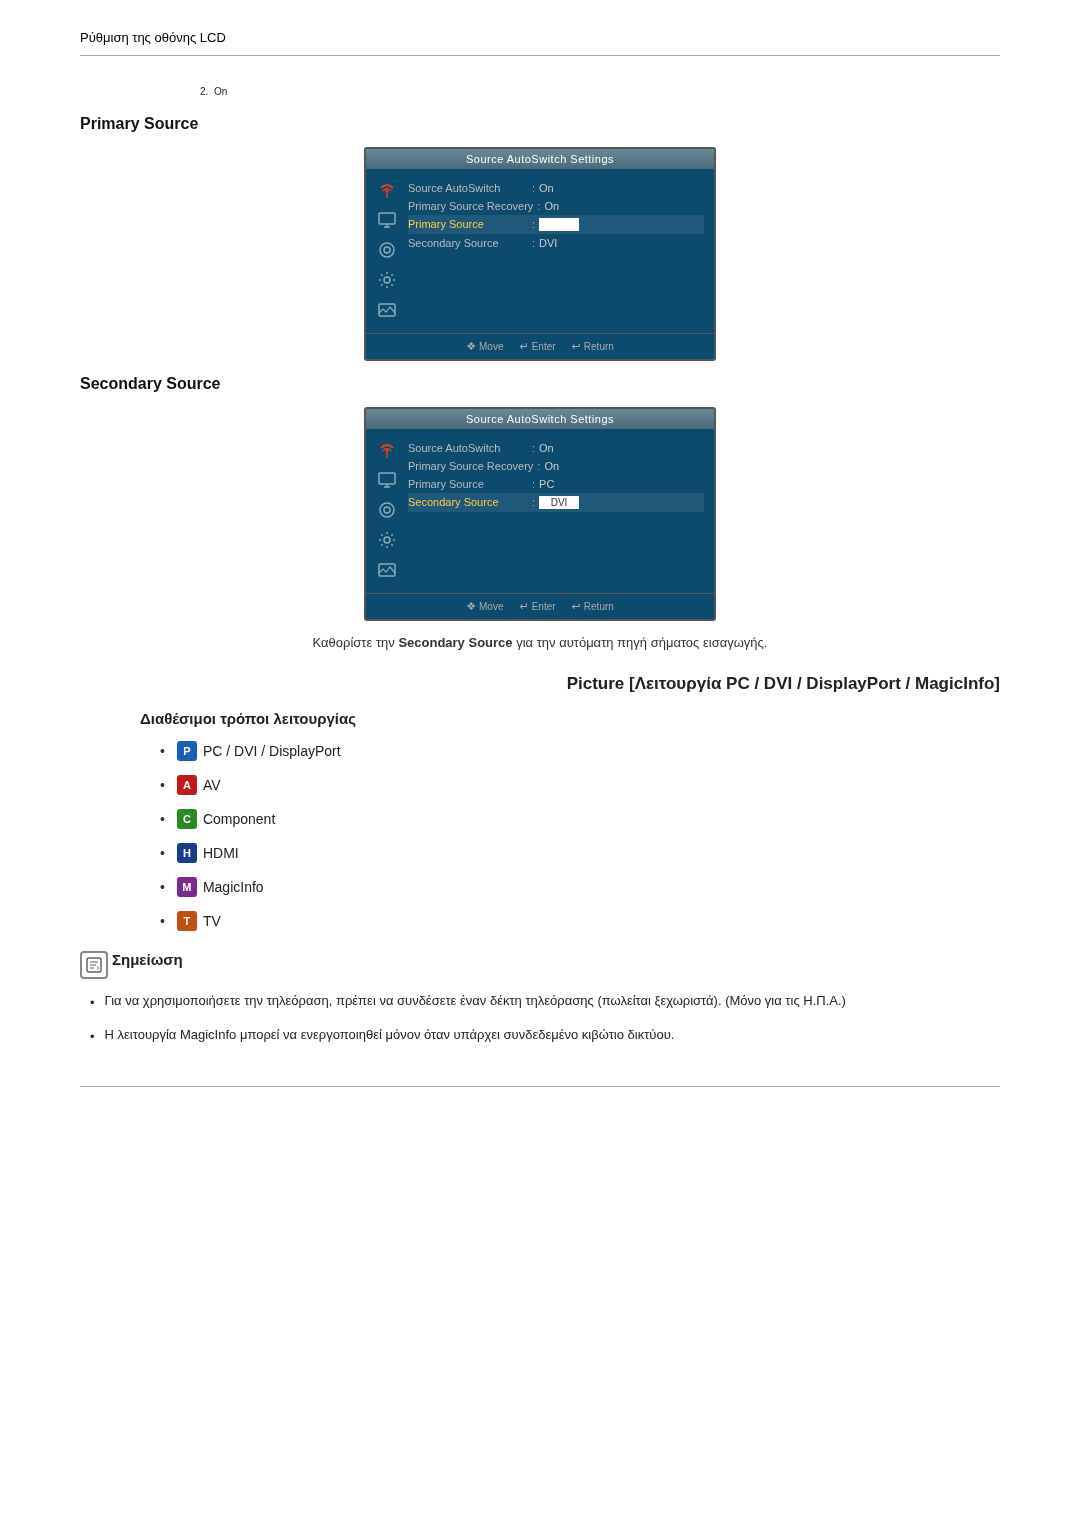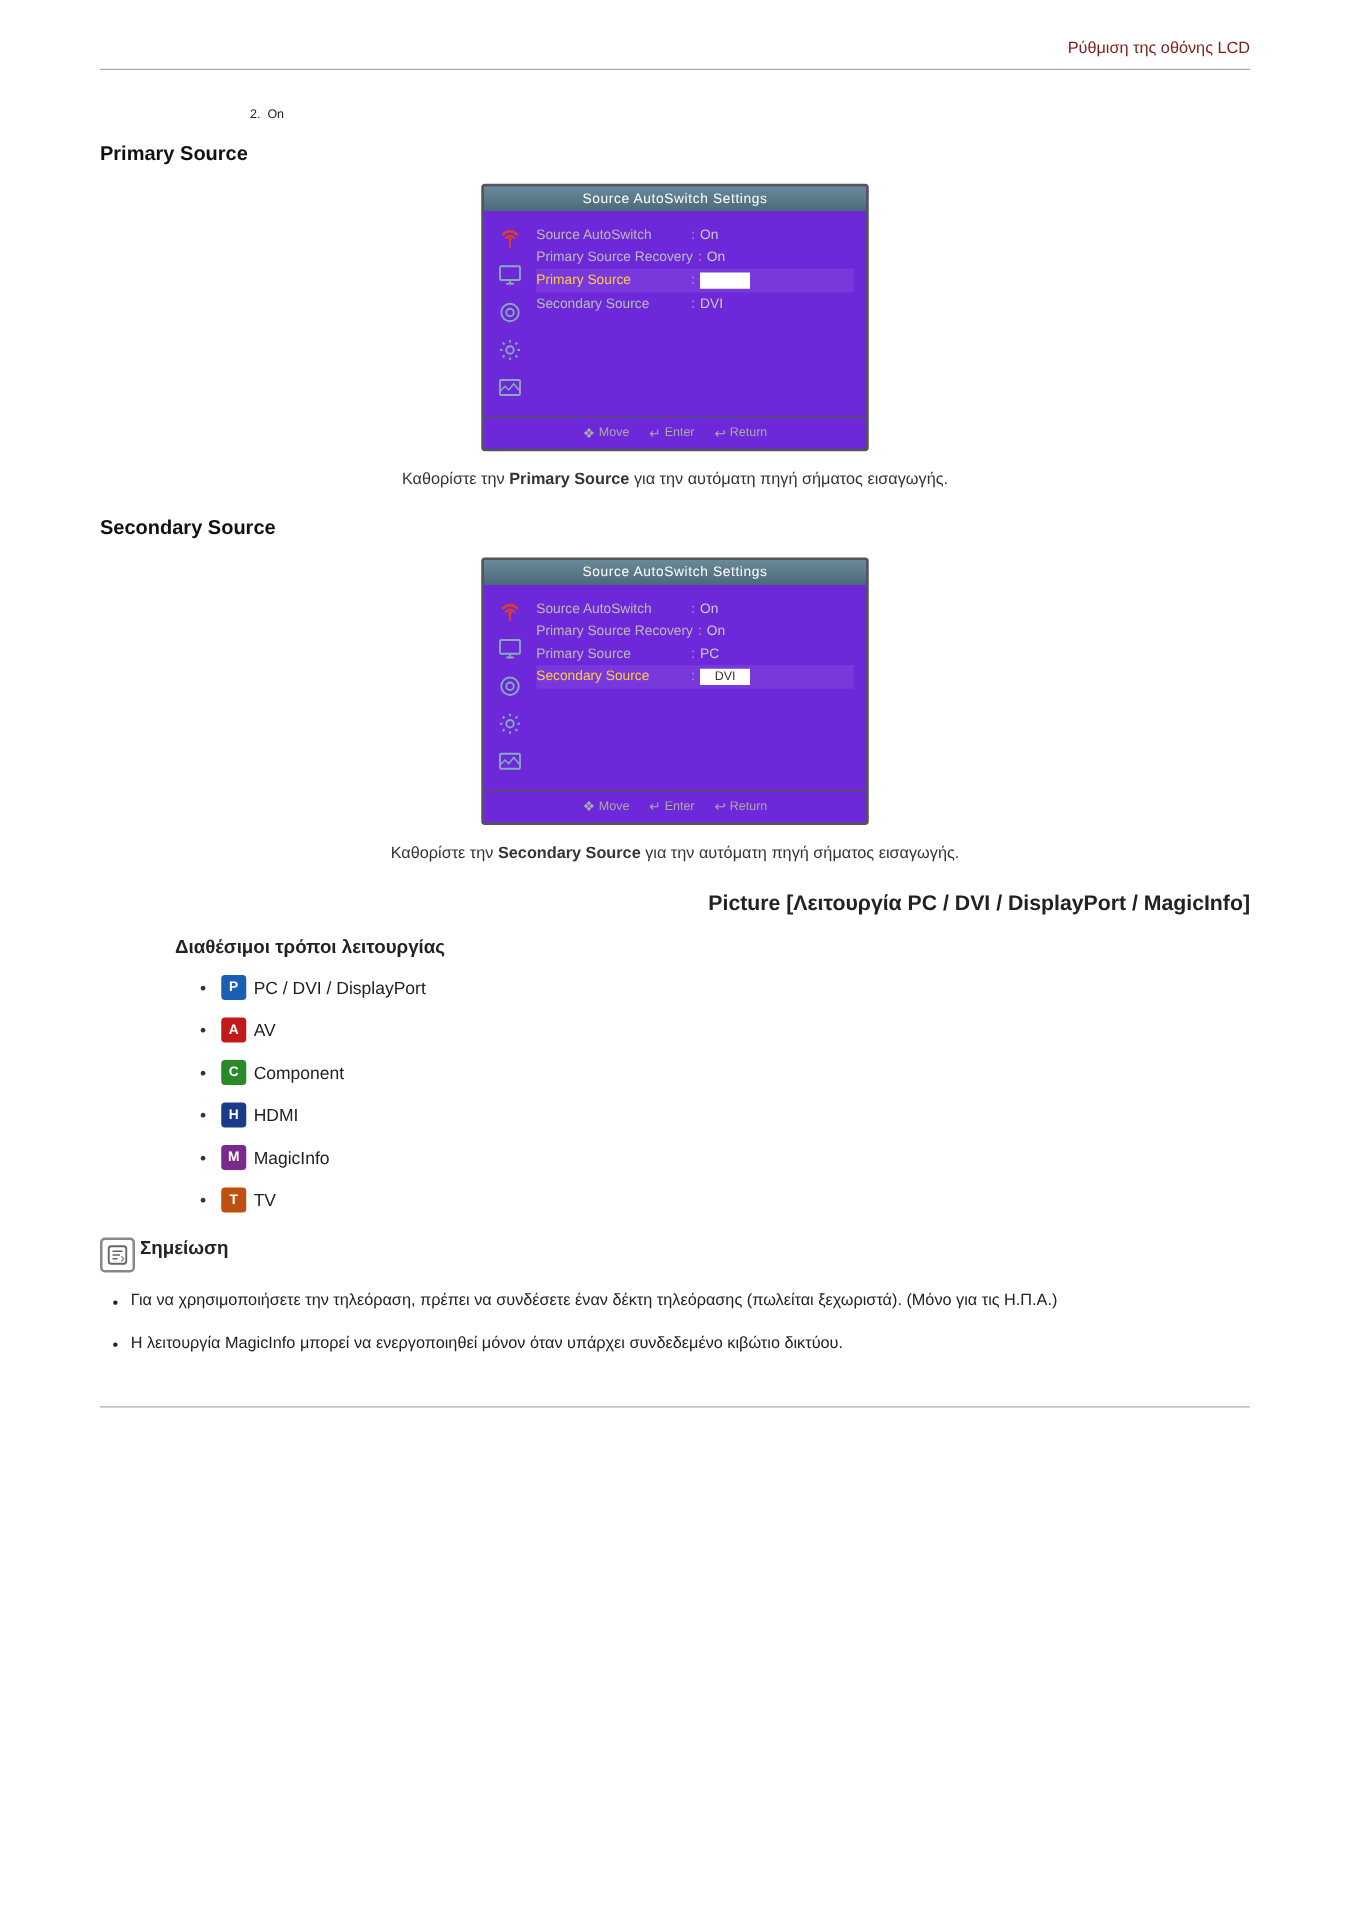--- a/index.html
+++ b/index.html
@@ -10,23 +10,23 @@
       font-size: 14px;
       width: 1080px;
       min-height: 1527px;
       position: relative;
     }
     .page-container {
       padding: 0 80px;
       padding-top: 20px;
     }
     .page-header {
-      text-align: right;
+      text-align: left;
       font-size: 13px;
-      color: #7f1d1d;
+      color: #000000;
       padding: 10px 0 10px 0;
       border-bottom: 1px solid #aaa;
       margin-bottom: 30px;
     }
     .step-number {
       margin-left: 120px;
       margin-bottom: 18px;
       font-size: 10px;
       color: #222;
     }
@@ -36,22 +36,22 @@
       margin-bottom: 14px;
       color: #111;
     }
     .screen-container {
       display: flex;
       justify-content: center;
       margin-bottom: 14px;
     }
     
     .osd-screen {
-      width: 310px;
-      background: #6d28d9;
+      width: 352px;
+      background: #0c4a6e;
       border: 2px solid #555;
       border-radius: 3px;
       padding: 0;
       overflow: hidden;
       font-size: 11px;
       color: #ddd;
     }
     .osd-title-bar {
       background: linear-gradient(to bottom, #6a8a9a, #4a6a7a);
       text-align: center;
@@ -332,23 +332,20 @@
           <span>Enter</span>
         </div>
         <div class="osd-footer-item">
           <span class="osd-footer-icon">↩</span>
           <span>Return</span>
         </div>
       </div>
     </div>
   </div>
 
-  <div class="description-text">
-    Καθορίστε την <strong>Primary Source</strong> για την αυτόματη πηγή σήματος εισαγωγής.
-  </div>
 
   <div class="section-title">Secondary Source</div>
 
   <div class="screen-container">
     <div class="osd-screen">
       <div class="osd-title-bar">Source AutoSwitch Settings</div>
       <div class="osd-body">
         <div class="osd-icons">
           <div class="osd-icon">
             <svg viewBox="0 0 20 20" fill="none">

